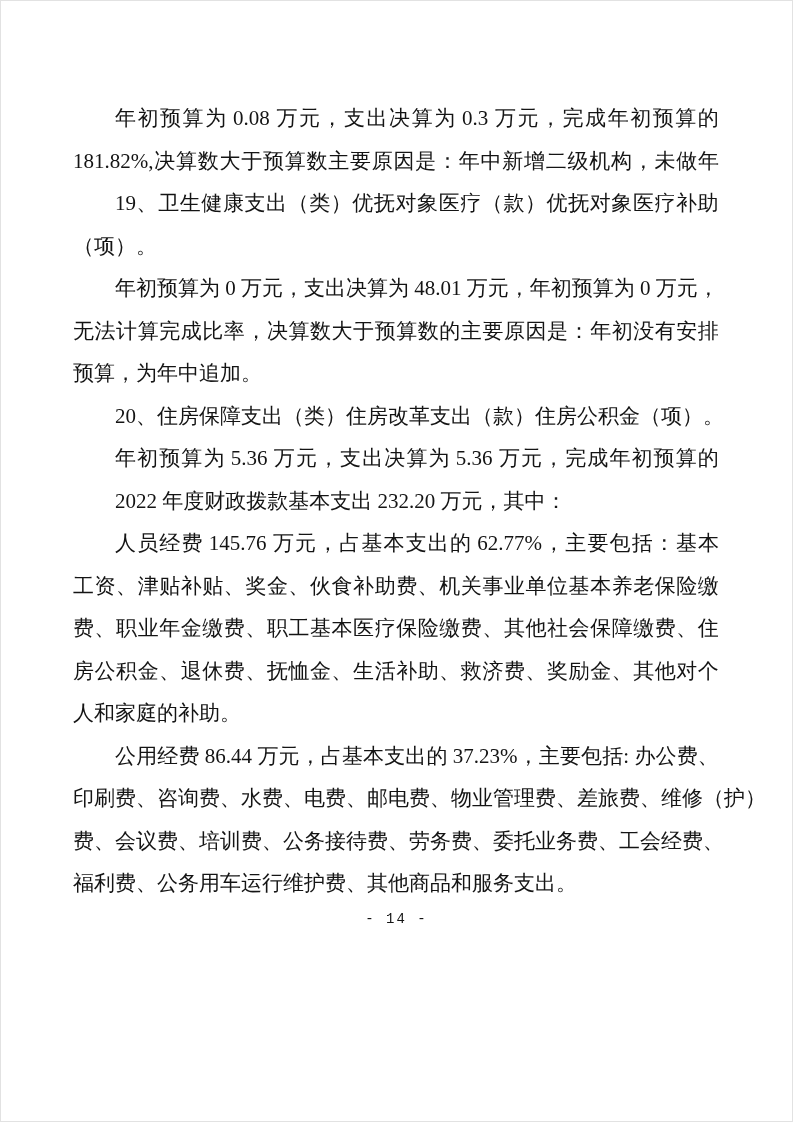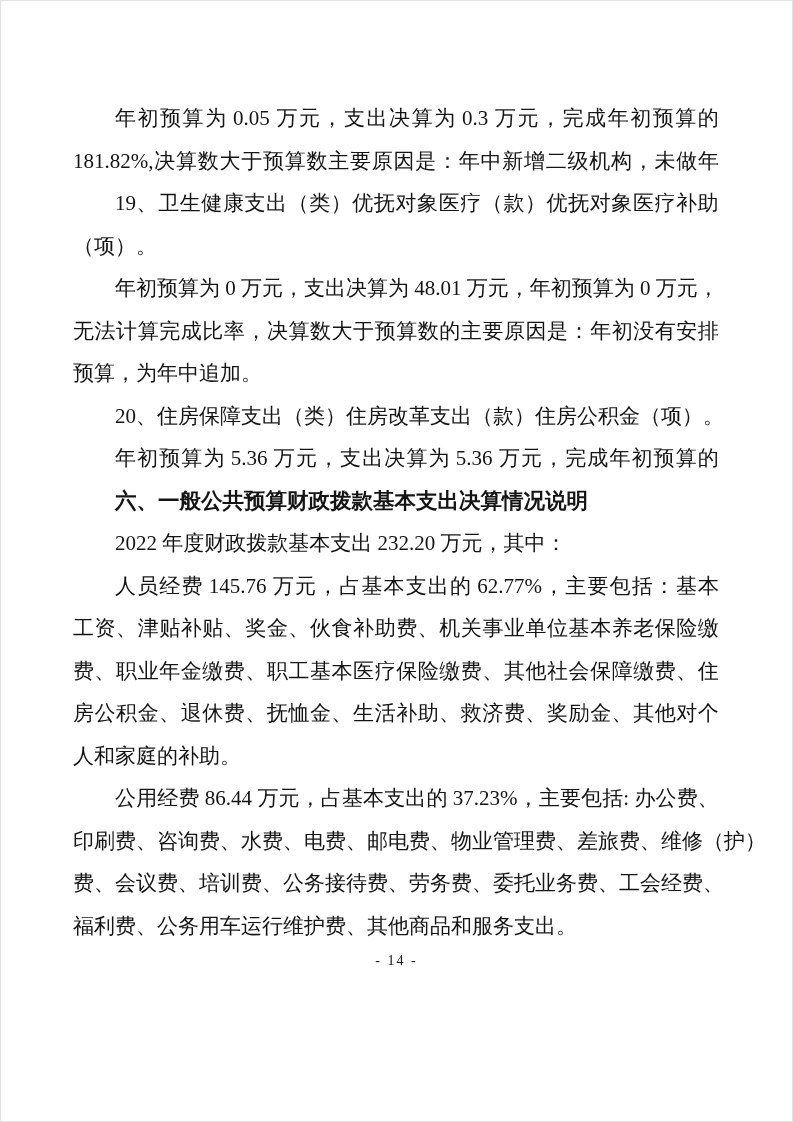--- a/index.html
+++ b/index.html
@@ -42,37 +42,37 @@
     font-family: "Liberation Sans", "DejaVu Sans", sans-serif;
     font-weight: 700;
     font-size: 21.5px;
   }
   .footer {
     margin-top: 4px;
     text-align: center;
     font-size: 14px;
     line-height: 20px;
     letter-spacing: 2px;
-    font-family: Liberation Serif, serif;
+    font-family: Liberation Mono, monospace;
     color: #141414;
   }
 </style>
 </head>
 <body>
 
 <div class="page">
   <div class="doc-body">
       <div class="para">
         <div class="line j ind">
           <span>年</span>
           <span>初</span>
           <span>预</span>
           <span>算</span>
           <span>为</span>
-          <span> 0.05 </span>
+          <span> 0.08 </span>
           <span>万</span>
           <span>元</span>
           <span>，</span>
           <span>支</span>
           <span>出</span>
           <span>决</span>
           <span>算</span>
           <span>为</span>
           <span> 0.3 </span>
           <span>万</span>
@@ -268,23 +268,20 @@
           <span>，</span>
           <span>完</span>
           <span>成</span>
           <span>年</span>
           <span>初</span>
           <span>预</span>
           <span>算</span>
           <span>的</span>
         </div>
       </div>
-      <div class="para heading">
-        <div class="line ind">六、一般公共预算财政拨款基本支出决算情况说明</div>
-      </div>
       <div class="para">
         <div class="line ind">2022 年度财政拨款基本支出 232.20 万元，其中：</div>
       </div>
       <div class="para">
         <div class="line j ind">
           <span>人</span>
           <span>员</span>
           <span>经</span>
           <span>费</span>
           <span> 145.76 </span>

